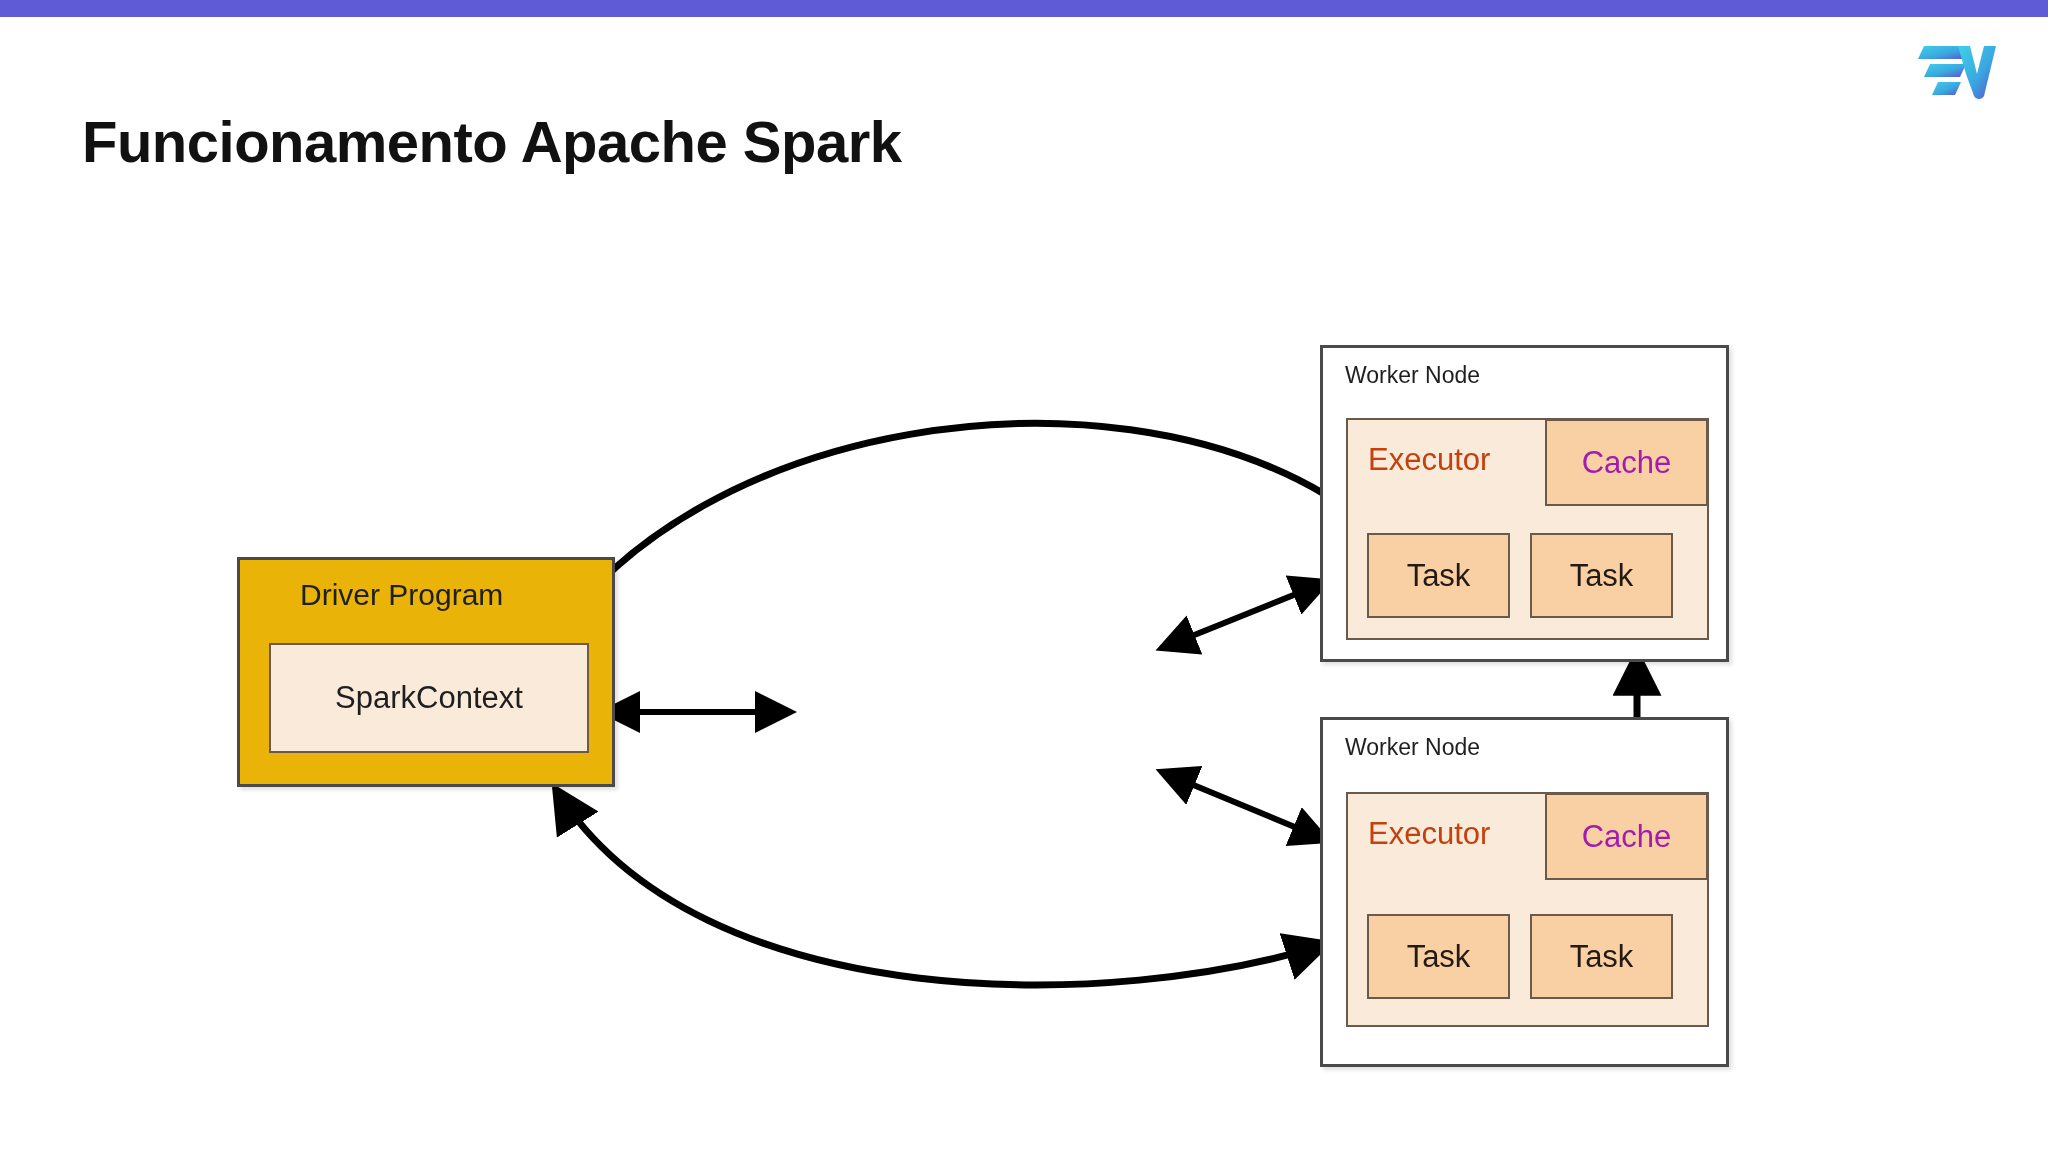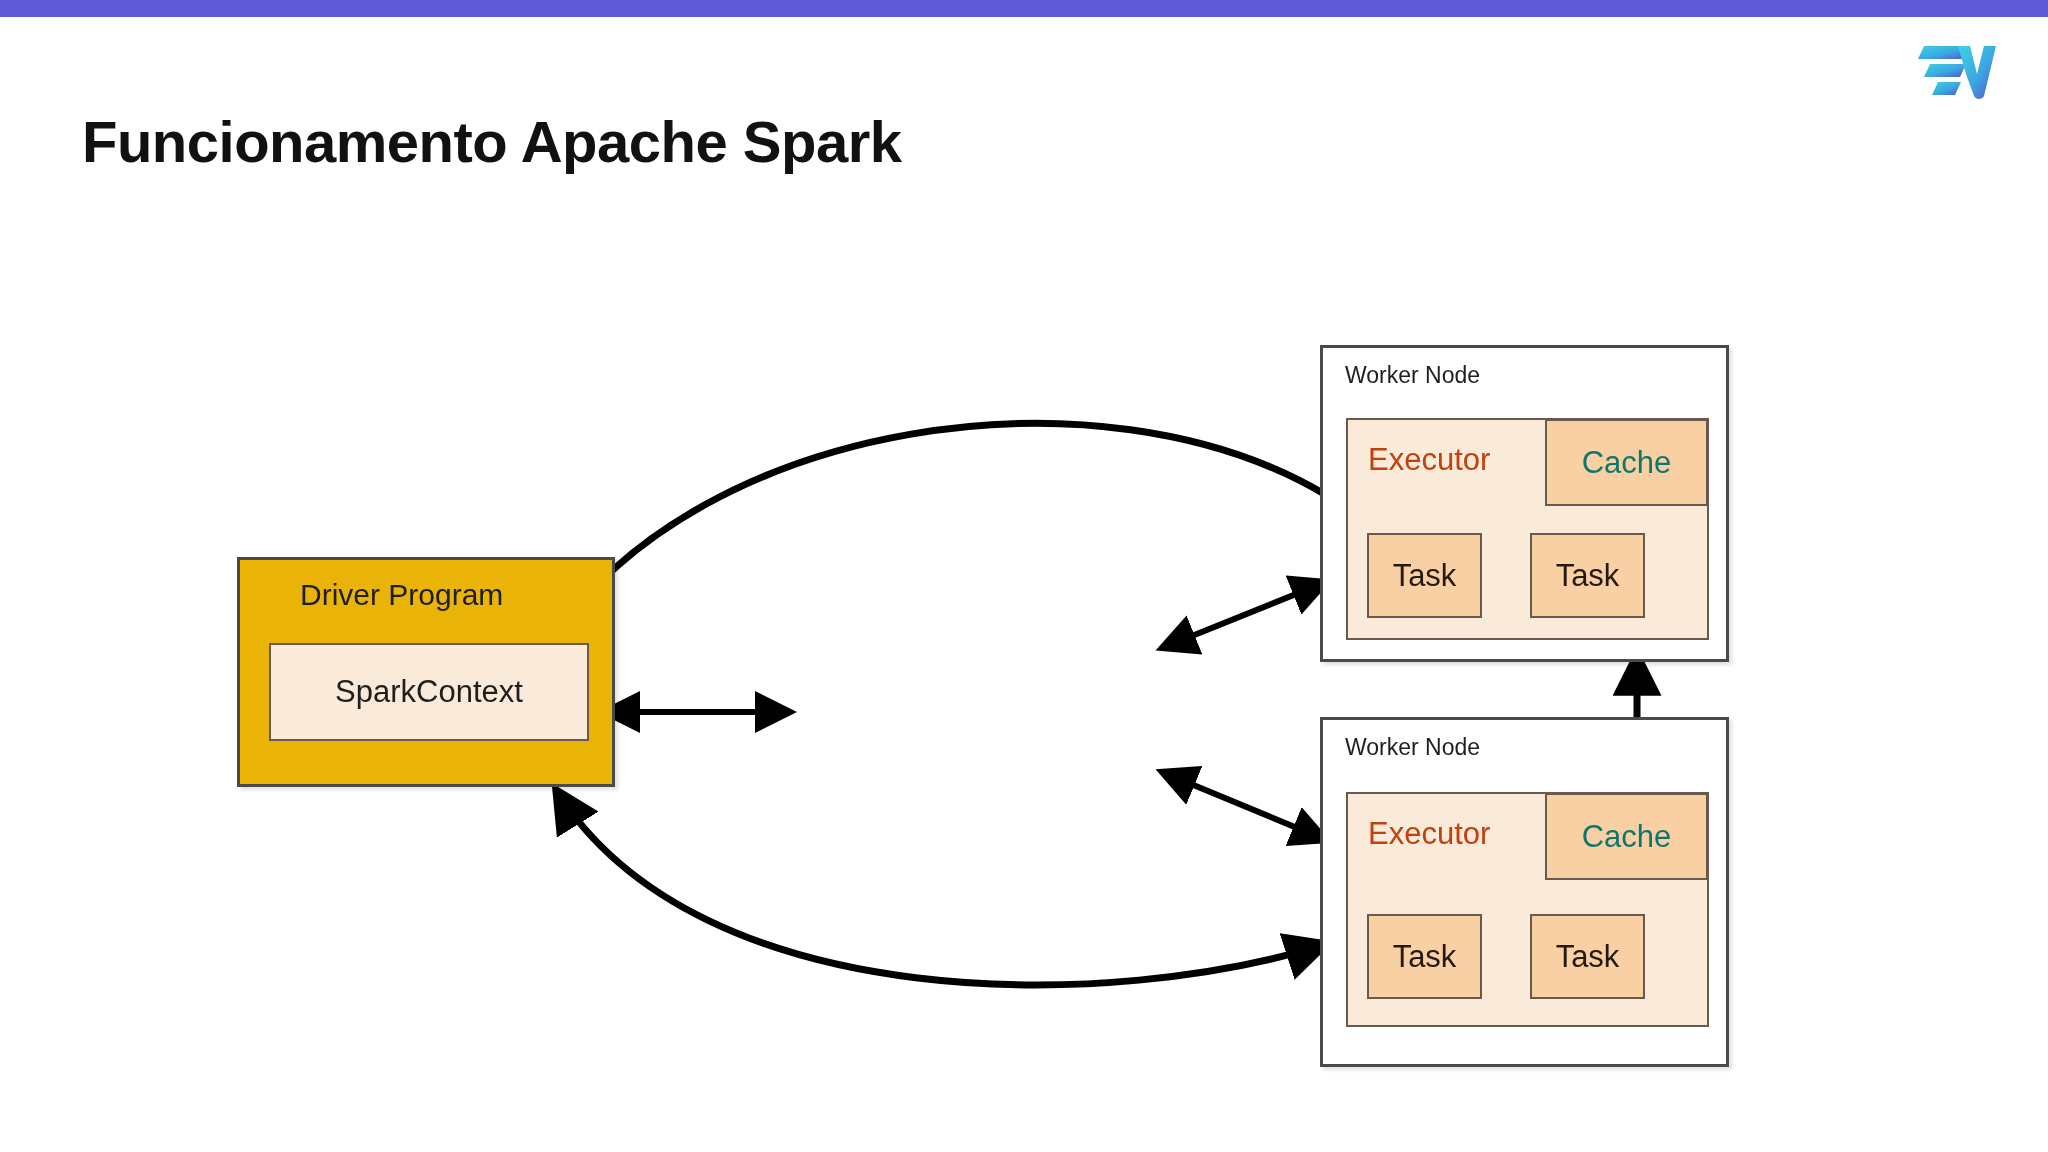--- a/index.html
+++ b/index.html
@@ -82,21 +82,21 @@
     left: 237px; top: 557px;
     width: 378px; height: 230px;
   }
   #driver-program-label {
     left: 60px; top: 18px;
   }
   #spark-context {
     position: absolute;
     box-sizing: border-box;
     left: 29px; top: 83px;
-    width: 320px; height: 98px;
+    width: 320px; height: 110px;
     background: #faeada;
     border: 2px solid #6b5a4c;
     display: flex;
     align-items: center;
     justify-content: center;
   }
   #spark-context-label {
     font-size: 31px;
     color: #1f1f1f;
     white-space: nowrap;
@@ -161,27 +161,27 @@
     width: 163px;
     height: 87px;
     background: #f9cfa4;
     border: 2px solid #6b5a4c;
     display: flex;
     align-items: center;
     justify-content: center;
   }
   .cache-label {
     font-size: 31px;
-    color: #0f766e;
+    color: #a21caf;
   }
 
   .task {
     position: absolute;
     box-sizing: border-box;
-    width: 115px;
+    width: 143px;
     height: 85px;
     background: #f9cfa4;
     border: 2px solid #6b5a4c;
     display: flex;
     align-items: center;
     justify-content: center;
   }
   .task-label {
     font-size: 31px;
     color: #231a12;

